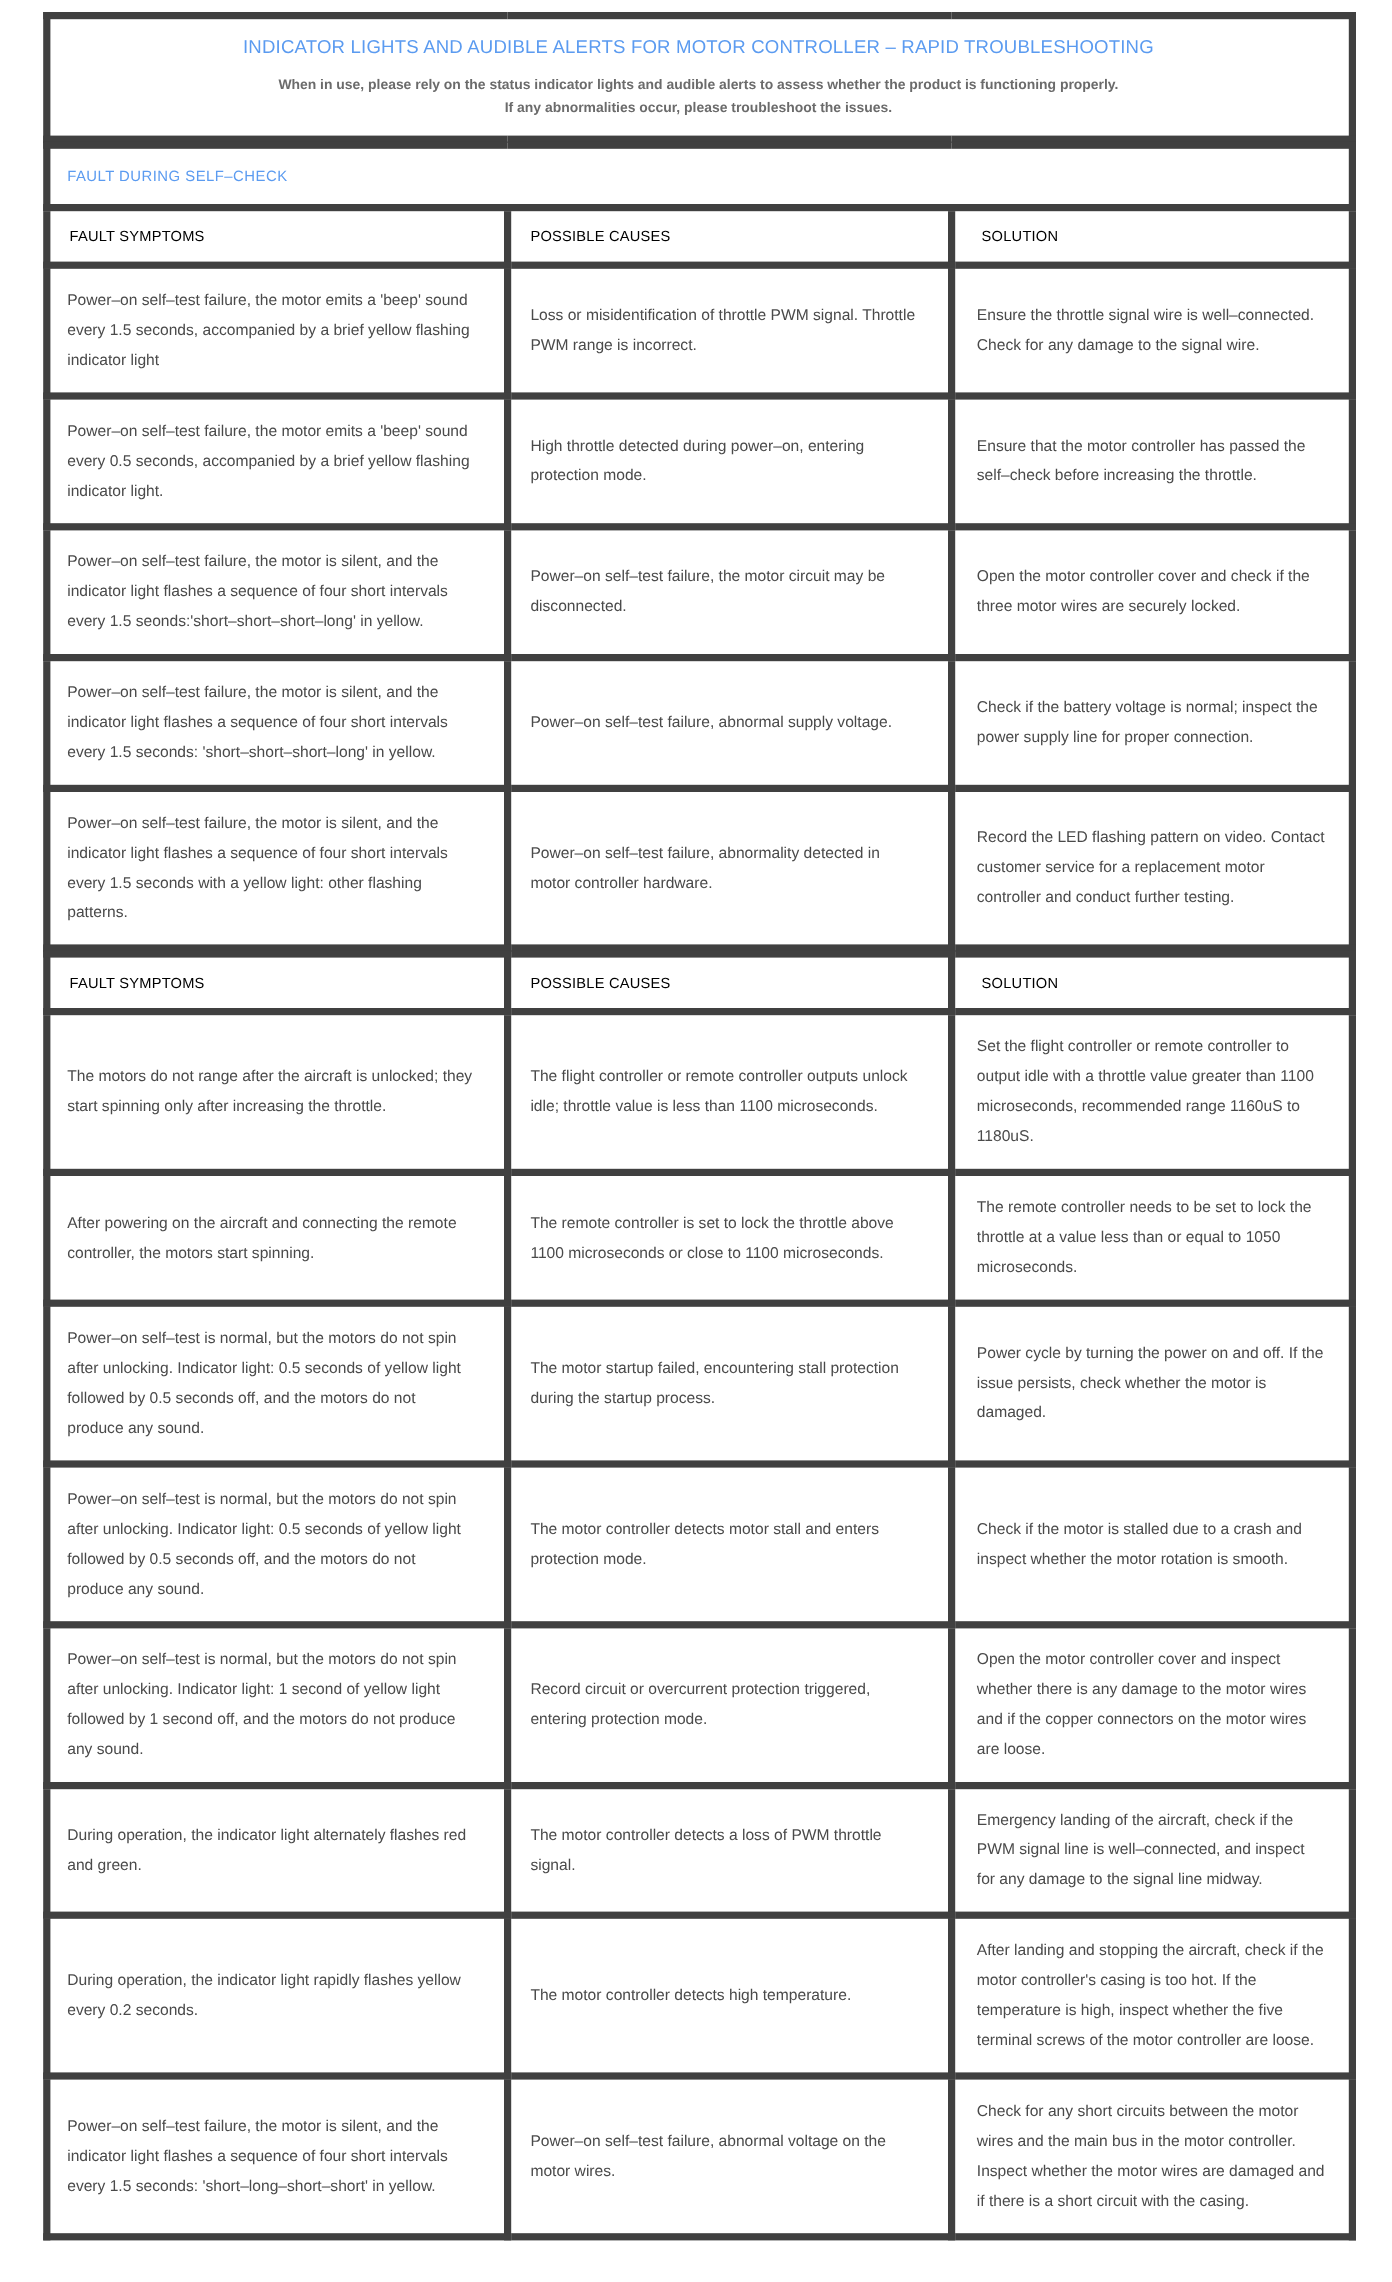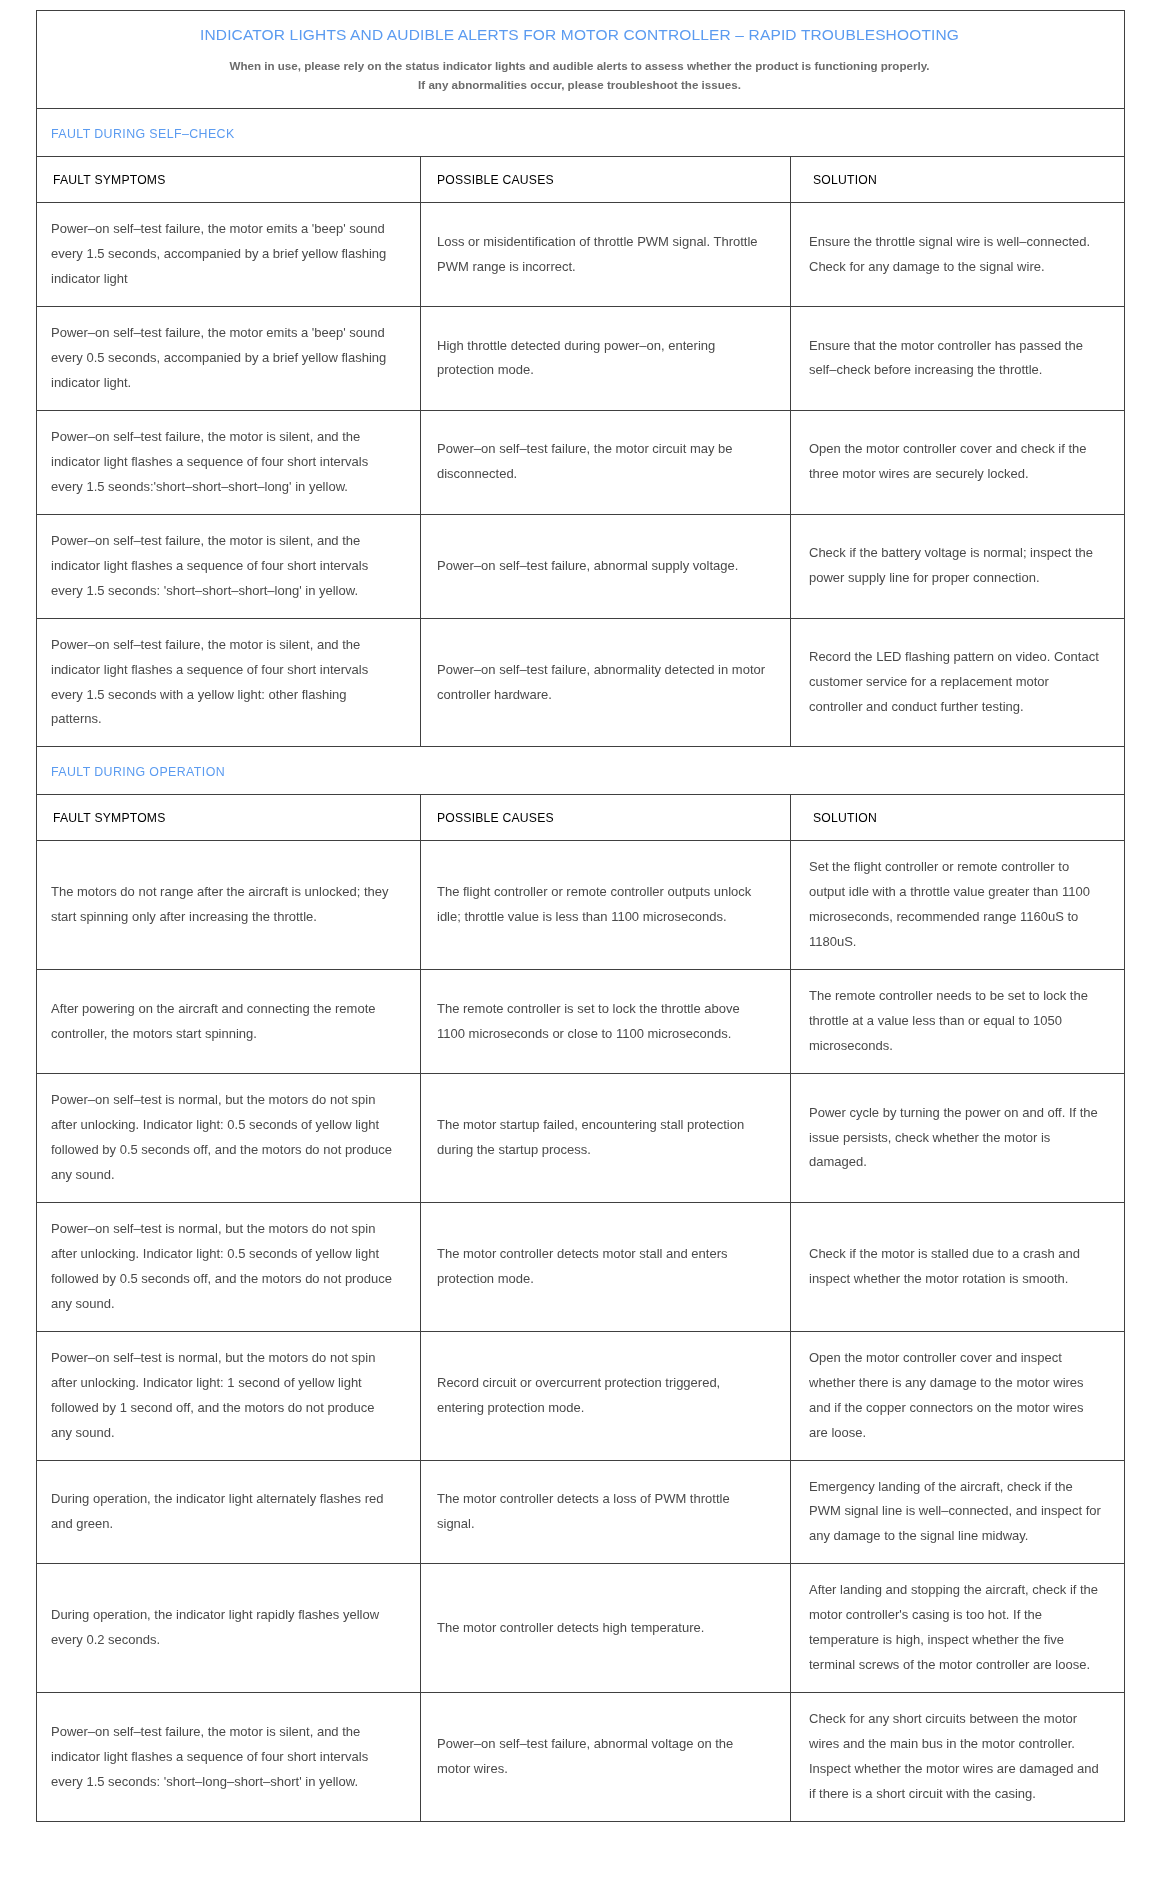--- a/index.html
+++ b/index.html
@@ -26,21 +26,21 @@
     width: 1088px;
     border-collapse: collapse;
     table-layout: fixed;
   }
 
   table.tbl col.c1 { width: 384px; }
   table.tbl col.c2 { width: 370px; }
   table.tbl col.c3 { width: 334px; }
 
   table.tbl td {
-    border: 1px solid #404040;
+    border: 6px solid #404040;
     vertical-align: middle;
     padding: 14px 16px 14px 14px;
   }
 
   
   td.title-cell {
     text-align: center;
     padding: 14px 10px 16px 10px;
     border-bottom: 1px solid #d4d9de;
   }
@@ -162,25 +162,20 @@
   </table>
 
   <table class="tbl" style="margin-top:-1px">
     <colgroup>
       <col class="c1">
         <col class="c2">
         <col class="c3">
     </colgroup>
     <tbody>
       <tr>
-        <td class="section-cell" colspan="3">
-          <span class="section-title">FAULT DURING OPERATION</span>
-        </td>
-      </tr>
-      <tr>
         <td class="colhead h1">FAULT SYMPTOMS</td>
         <td class="colhead h2">POSSIBLE CAUSES</td>
         <td class="colhead h3">SOLUTION</td>
       </tr>
 
       <tr>
         <td class="body-cell col-a">The motors do not range after the aircraft is unlocked; they start spinning only after increasing the throttle.</td>
         <td class="body-cell col-b">The flight controller or remote controller outputs unlock idle; throttle value is less than 1100 microseconds.</td>
         <td class="body-cell col-c">Set the flight controller or remote controller to output idle with a throttle value greater than 1100 microseconds, recommended range 1160uS to 1180uS.</td>
       </tr>

